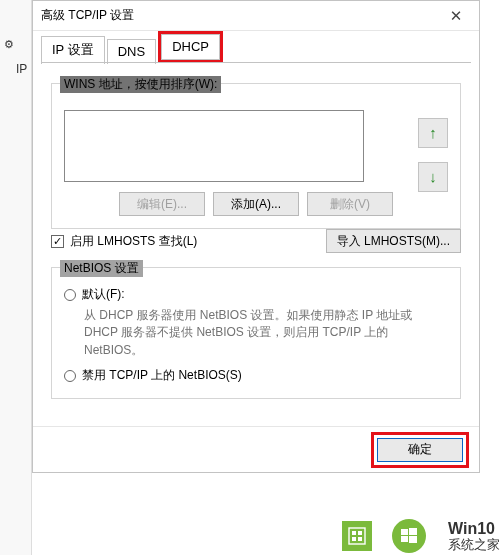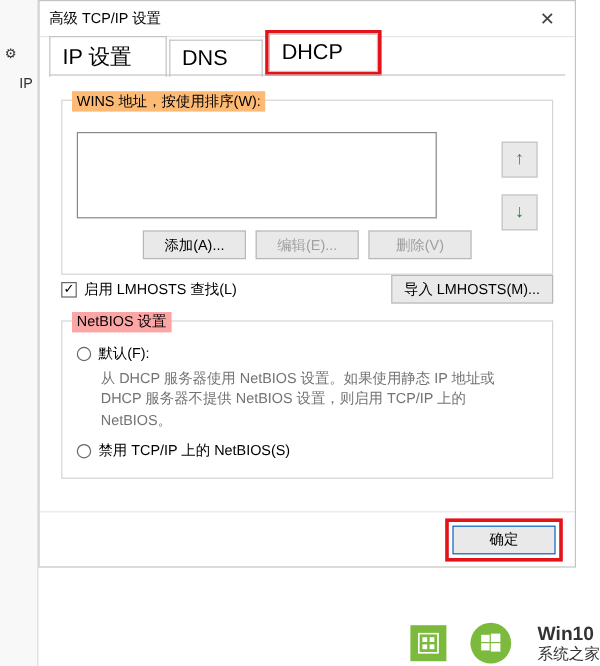--- a/index.html
+++ b/index.html
@@ -62,26 +62,26 @@
   }
 
   .tabs {
     display: flex;
     align-items: flex-end;
     padding: 6px 8px 0 8px;
     height: 32px;
     position: relative;
   }
   .tab {
-    padding: 4px 28px 5px 10px;
+    padding: 4px 10px 5px 10px;
     border: 1px solid #c3c3c3;
     border-bottom: none;
     margin-right: 2px;
     background: #fff;
-    font-size: 18px;
+    font-size: 13px;
     cursor: pointer;
     position: relative;
     top: 1px;
   }
   .tab.inactive { background: #fff; }
   .tab-hl {
     border: 3px solid #e41219;
     padding: 0;
     display: inline-block;
   }
@@ -100,21 +100,21 @@
 
   .groupbox {
     border: 1px solid #d5d5d5;
     margin-top: 12px;
     padding: 20px 12px 12px 12px;
     position: relative;
   }
   .groupbox > .legend {
     position: absolute;
     top: -8px; left: 8px;
-    background: #fdba74;
+    background: #737373;
     padding: 0 4px;
     font-size: 12px;
   }
 
   .wins-list {
     width: 300px;
     height: 72px;
     border: 1px solid #888;
     background: #fff;
     margin: 6px 0 10px 0;
@@ -187,21 +187,21 @@
 
   .netbios {
     border: 1px solid #d5d5d5;
     margin-top: 14px;
     padding: 14px 12px 10px 12px;
     position: relative;
   }
   .netbios > .legend {
     position: absolute;
     top: -8px; left: 8px;
-    background: #fca5a5;
+    background: #a3a3a3;
     padding: 0 4px;
     font-size: 12px;
   }
   .radio-line {
     display: flex;
     align-items: center;
     gap: 6px;
     margin: 4px 0;
     cursor: pointer;
   }
@@ -305,22 +305,22 @@
       <div class="wins-list"></div>
       <div class="arrow-col">
         <div class="arrow-btn">
           <span>↑</span>
         </div>
         <div class="arrow-btn">
           <span>↓</span>
         </div>
       </div>
       <div class="btn-row">
+        <div class="btn disabled">编辑(E)...</div>
         <div class="btn">添加(A)...</div>
-        <div class="btn disabled">编辑(E)...</div>
         <div class="btn disabled">删除(V)</div>
       </div>
     </div>
 
 
     <div class="lmrow">
       <label class="chk">
         <span class="chkbox">✓</span>
         <span>启用 LMHOSTS 查找(L)</span>
       </label>

